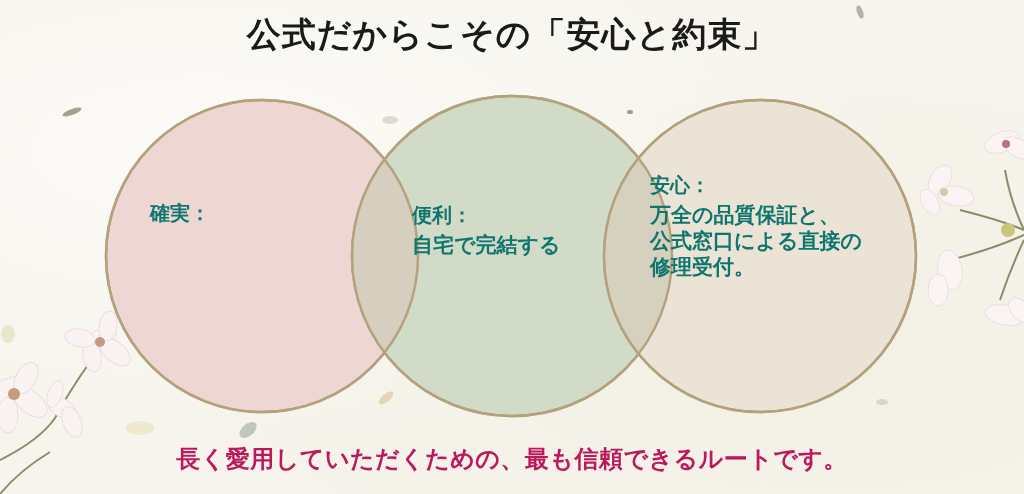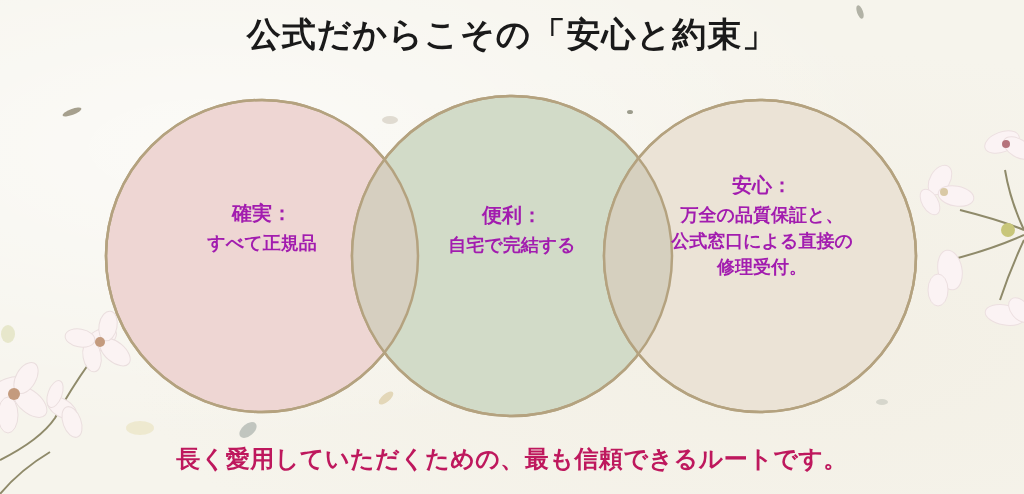--- a/index.html
+++ b/index.html
@@ -24,33 +24,32 @@
       font-weight: bold;
       font-size: 34px;
       letter-spacing: 1px;
       color: #1a1a1a;
     }
     .venn {
       position: absolute; left: 0; top: 0; width: 1024px; height: 494px;
     }
     .circle-text {
       position: absolute;
-      text-align: center;
       font-weight: bold;
-      color: #a21caf;
+      color: #0f766e;
     }
     .circle-text .heading {
       display: block;
       font-size: 20px;
       line-height: 30px;
       margin-bottom: 2px;
     }
     .circle-text .line {
       display: block;
-      font-size: 18px;
+      font-size: 21px;
       line-height: 26px;
     }
     .ct-left { left: 150px; width: 224px; top: 198px; }
     .ct-mid { left: 412px; width: 200px; top: 200px; }
     .ct-right { left: 650px; width: 224px; top: 170px; }
     .tagline {
       position: absolute; top: 443px; left: 0; width: 1024px;
       text-align: center;
       font-weight: bold;
       font-size: 24px;
@@ -138,21 +137,20 @@
   <circle cx="760" cy="256" r="156" fill="#ebe3d6" stroke="#b4a27f" stroke-width="2.5"></circle>
   <circle cx="512" cy="256" r="160" fill="#d6cfc0" clip-path="url(#clipL)"></circle>
   <circle cx="512" cy="256" r="160" fill="#d6d0bf" clip-path="url(#clipR)"></circle>
   <circle cx="262" cy="256" r="156" fill="none" stroke="#b4a27f" stroke-width="2.5"></circle>
   <circle cx="512" cy="256" r="160" fill="none" stroke="#b4a27f" stroke-width="2.5"></circle>
   <circle cx="760" cy="256" r="156" fill="none" stroke="#b4a27f" stroke-width="2.5"></circle>
 </svg>
 
 <div class="circle-text ct-left">
   <span class="heading">確実：</span>
-  <span class="line">すべて正規品</span>
 </div>
 
 <div class="circle-text ct-mid">
   <span class="heading">便利：</span>
   <span class="line">自宅で完結する</span>
 </div>
 
 <div class="circle-text ct-right">
   <span class="heading">安心：</span>
   <span class="line">万全の品質保証と、</span>

